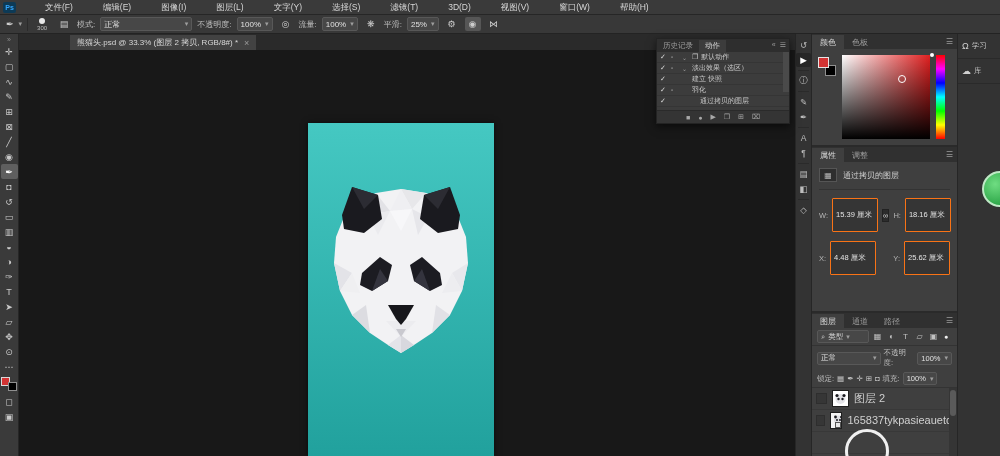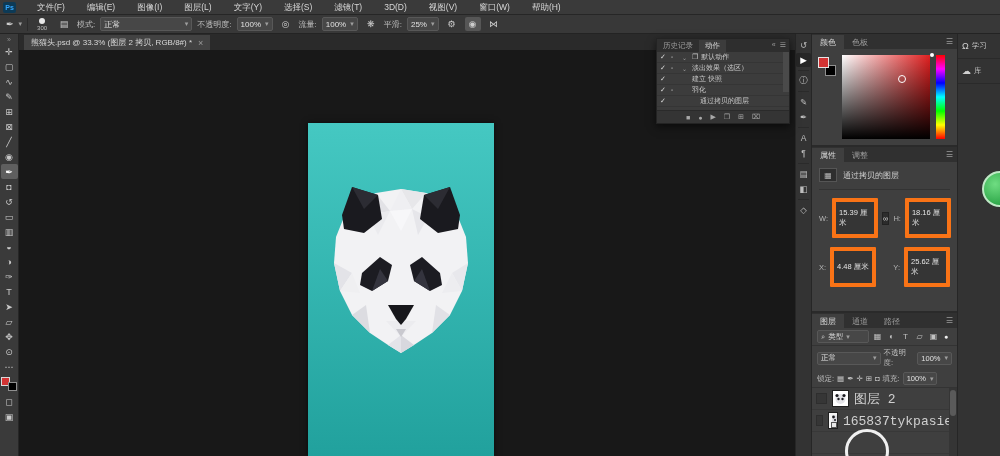--- a/index.html
+++ b/index.html
@@ -3,21 +3,21 @@
 <meta charset="utf-8">
 <style>
   * { margin:0; padding:0; box-sizing:border-box; }
   html,body { width:1000px; height:456px; overflow:hidden; background:#181818;
     font-family:"Liberation Sans","DejaVu Sans",sans-serif; }
   .app { position:relative; width:1000px; height:456px; overflow:hidden;
     background:#181818; color:#cfcfcf; font-size:9px; }
 
   
   .menubar { height:15px; background:#3a3a3a; display:flex; align-items:center;
-    gap:8px; border-bottom:1px solid #262626; }
+    gap:16px; border-bottom:1px solid #262626; }
   .ps-logo { width:13px; height:11px; margin:0 6px 0 3px; background:#0d3a56;
     color:#34a7ff; font-size:7px; font-weight:bold; display:flex;
     align-items:center; justify-content:center; border-radius:2px; }
   .menu-item { padding:0 7px; color:#d6d6d6; font-size:8.5px; line-height:15px; white-space:nowrap; }
 
   
   .optionsbar { height:19px; background:#383838; border-bottom:1px solid #232323;
     display:flex; align-items:center; gap:5px; padding:0 6px; font-size:8px; color:#c4c4c4; }
   .ob-sep { width:1px; height:13px; background:#2b2b2b; }
   .ob-icon { color:#d0d0d0; font-size:9px; }
@@ -43,21 +43,21 @@
   .tool { width:17px; height:15px; display:flex; align-items:center; justify-content:center;
     color:#c9c9c9; font-size:9px; }
   .tool.selected { background:#5f5f5f; color:#ffffff; border-radius:2px; }
   .tb-swatches { position:relative; width:16px; height:14px; margin:3px 0; }
   .tb-fg { position:absolute; left:0; top:0; width:9px; height:9px; border:1px solid #d9d9d9; }
   .tb-bg { position:absolute; right:0; bottom:0; width:9px; height:9px;
     border:1px solid #8f8f8f; background:#000; }
 
   
   .center { flex:1; display:flex; flex-direction:column; position:relative; min-width:0; }
-  .tabbar { height:16px; background:#2a2a2a; display:flex; align-items:flex-end; }
+  .tabbar { height:16px; background:#2a2a2a; display:flex; align-items:flex-end;padding-left:46px; }
   .doctab { height:15px; background:#424242; color:#d8d8d8; font-size:8px;
     display:flex; align-items:center; gap:6px; padding:0 7px; margin-left:5px; white-space:nowrap; }
   .doctab .close { color:#9a9a9a; font-size:9px; }
   .canvas-area { flex:1; position:relative; background:#181818; overflow:hidden; }
   .doc { position:absolute; left:289px; top:73px; width:186px; bottom:0;
     box-shadow:0 0 6px rgba(0,0,0,.6); }
 
   
   .dockstrip { width:17px; background:#333333; border-left:1px solid #262626;
     border-right:1px solid #262626; display:flex; flex-direction:column;
@@ -93,21 +93,21 @@
 
   
   .props-panel { height:166px; border-bottom:2px solid #2a2a2a; display:flex; flex-direction:column; }
   .props-body { padding:6px 7px; }
   .props-head { display:flex; align-items:center; gap:6px; padding-bottom:7px;
     border-bottom:1px solid #333; margin-bottom:8px; }
   .props-thumbicon { width:18px; height:14px; background:#2e2e2e; border:1px solid #555;
     color:#bbb; font-size:8px; display:flex; align-items:center; justify-content:center; }
   .props-title { color:#d2d2d2; font-size:8px; }
   .prop-row { display:flex; align-items:center; gap:4px; margin-bottom:9px; font-size:7.5px; color:#b5b5b5; }
-  .prop-box { background:#353535; border:4px solid #f97316; border-radius:1px; height:13px;
+  .prop-box { background:#353535; border:1px solid #f97316; border-radius:1px; height:13px;
     min-width:46px; padding:16px 3px; display:flex; align-items:center; color:#e4e4e4; }
   .link-box { background:#2c2c2c; border:1px solid #222; width:16px; height:13px;
     display:flex; align-items:center; justify-content:center; color:#cfcfcf; }
 
   
   .layers-panel { flex:1; display:flex; flex-direction:column; overflow:hidden; }
   .lp-row { display:flex; align-items:center; gap:3px; padding:2px 5px; font-size:7.5px; color:#bdbdbd; }
   .lp-filter { border-bottom:1px solid #333; }
   .lp-search { background:#474747; border:1px solid #585858; border-radius:2px; height:13px;
     display:flex; align-items:center; gap:3px; padding:0 3px; width:52px; color:#d8d8d8; }
@@ -115,21 +115,21 @@
   .lp-toggle { color:#f0f0f0; font-size:7px; margin-left:2px; }
   .lp-select { background:#474747; border:1px solid #585858; border-radius:2px; height:13px;
     display:flex; align-items:center; gap:4px; padding:0 3px; color:#e0e0e0; }
   .lp-lockicons { display:flex; gap:3px; }
   .lp-lockicons span { font-size:7.5px; color:#c2c2c2; }
   .layer-list { flex:1; position:relative; overflow:hidden; border-top:1px solid #333; }
   .layer-row { height:22px; display:flex; align-items:center; gap:5px; padding:0 4px;
     border-bottom:1px solid #383838; }
   .eye-well { width:11px; height:11px; border:1px solid #2e2e2e; background:#363636; }
   .layer-thumb { width:17px; height:17px; border:1px solid #1f1f1f; position:relative; overflow:hidden; }
-  .layer-name { font-size:13px; color:#d0d0d0; white-space:nowrap; overflow:hidden;font-family:Liberation Mono, monospace; }
+  .layer-name { font-size:11px; color:#d0d0d0; white-space:nowrap; overflow:hidden; }
   .lscroll { position:absolute; right:0; top:0; bottom:0; width:8px; background:#353535; }
   .lscroll .thumb { position:absolute; top:2px; left:1px; width:6px; height:26px;
     background:#5a5a5a; border-radius:3px; }
   .badge { position:absolute; right:0; bottom:0; width:6px; height:6px; background:#e8e8e8;
     border:1px solid #555; }
 
   
   .rightrail { width:43px; background:#333333; border-left:1px solid #262626;
     display:flex; flex-direction:column; }
   .rr-item { height:25px; display:flex; align-items:center; gap:3px; padding:0 4px;

